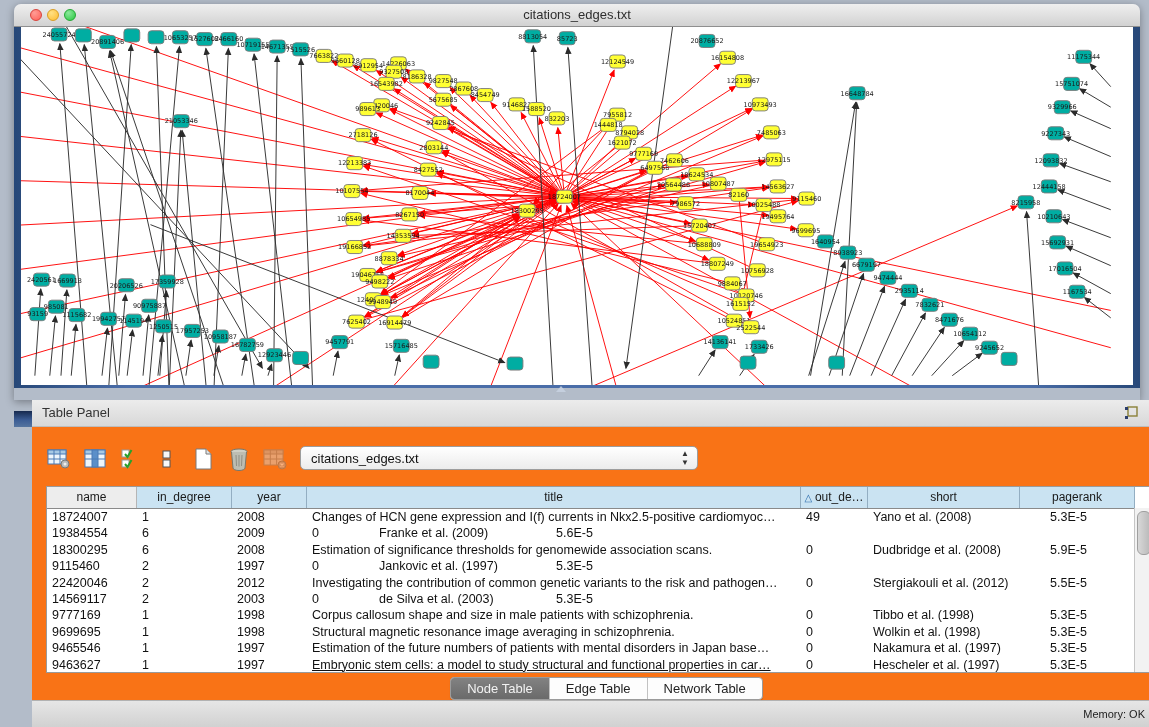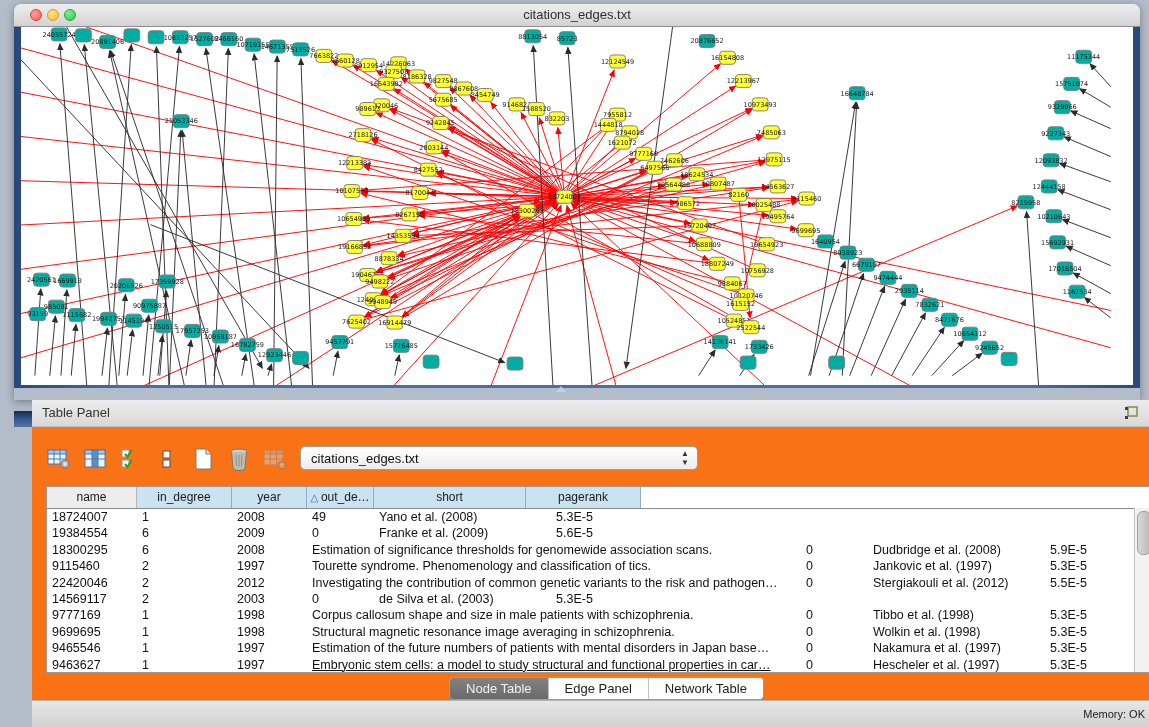--- a/index.html
+++ b/index.html
@@ -880,29 +880,31 @@
   <div class="combo">
     <span>citations_edges.txt</span>
     <span class="combo-arrows">▲<br>▼</span>
   </div>
 
   <div class="data-table">
     <div class="thead" id="thead">
         <div class="th first" style="width: 90px;">name</div>
         <div class="th" style="width: 95px;">in_degree</div>
         <div class="th" style="width: 75px;">year</div>
+        <div class="th" style="width: 494px;">title</div>
         <div class="th" style="width: 67px;"><span class="sort-tri">△ </span>out_de…</div>
         <div class="th" style="width: 152px;">short</div>
         <div class="th" style="width: 115px;">pagerank</div>
       </div>
     <div id="tbody">
         <div class="trow">
           <div class="td" style="width: 90px;">18724007</div>
           <div class="td" style="width: 95px;">1</div>
           <div class="td" style="width: 75px;">2008</div>
+          <div class="td" style="width: 494px;">Changes of HCN gene expression and I(f) currents in Nkx2.5-positive cardiomyoc…</div>
           <div class="td" style="width: 67px;">49</div>
           <div class="td" style="width: 152px;">Yano et al. (2008)</div>
           <div class="td" style="width: 115px; padding-left: 30px;">5.3E-5</div>
         </div>
         <div class="trow">
           <div class="td" style="width: 90px;">19384554</div>
           <div class="td" style="width: 95px;">6</div>
           <div class="td" style="width: 75px;">2009</div>
           <div class="td" style="width: 67px;">0</div>
           <div class="td" style="width: 152px;">Franke et al. (2009)</div>
@@ -914,21 +916,20 @@
           <div class="td" style="width: 75px;">2008</div>
           <div class="td" style="width: 494px;">Estimation of significance thresholds for genomewide association scans.</div>
           <div class="td" style="width: 67px;">0</div>
           <div class="td" style="width: 152px;">Dudbridge et al. (2008)</div>
           <div class="td" style="width: 115px; padding-left: 30px;">5.9E-5</div>
         </div>
         <div class="trow">
           <div class="td" style="width: 90px;">9115460</div>
           <div class="td" style="width: 95px;">2</div>
           <div class="td" style="width: 75px;">1997</div>
-          <div class="td" style="width: 494px;">Tourette syndrome. Phenomenology and classification of tics.</div>
           <div class="td" style="width: 67px;">0</div>
           <div class="td" style="width: 152px;">Jankovic et al. (1997)</div>
           <div class="td" style="width: 115px; padding-left: 30px;">5.3E-5</div>
         </div>
         <div class="trow">
           <div class="td" style="width: 90px;">22420046</div>
           <div class="td" style="width: 95px;">2</div>
           <div class="td" style="width: 75px;">2012</div>
           <div class="td" style="width: 494px;">Investigating the contribution of common genetic variants to the risk and pathogen…</div>
           <div class="td" style="width: 67px;">0</div>
@@ -981,21 +982,21 @@
         </div>
       </div>
     <div class="vscroll">
       <div class="vthumb"></div>
     </div>
   </div>
 
   <div class="seg-tabs">
     <div class="seg" id="seg">
         <button class="active">Node Table</button>
-        <button>Edge Panel</button>
+        <button>Edge Table</button>
         <button>Network Table</button>
       </div>
   </div>
 
   <div class="statusbar">
     <span class="mem-label">Memory: OK</span>
     <span class="mem-dot"></span>
   </div>
 </div>
 

